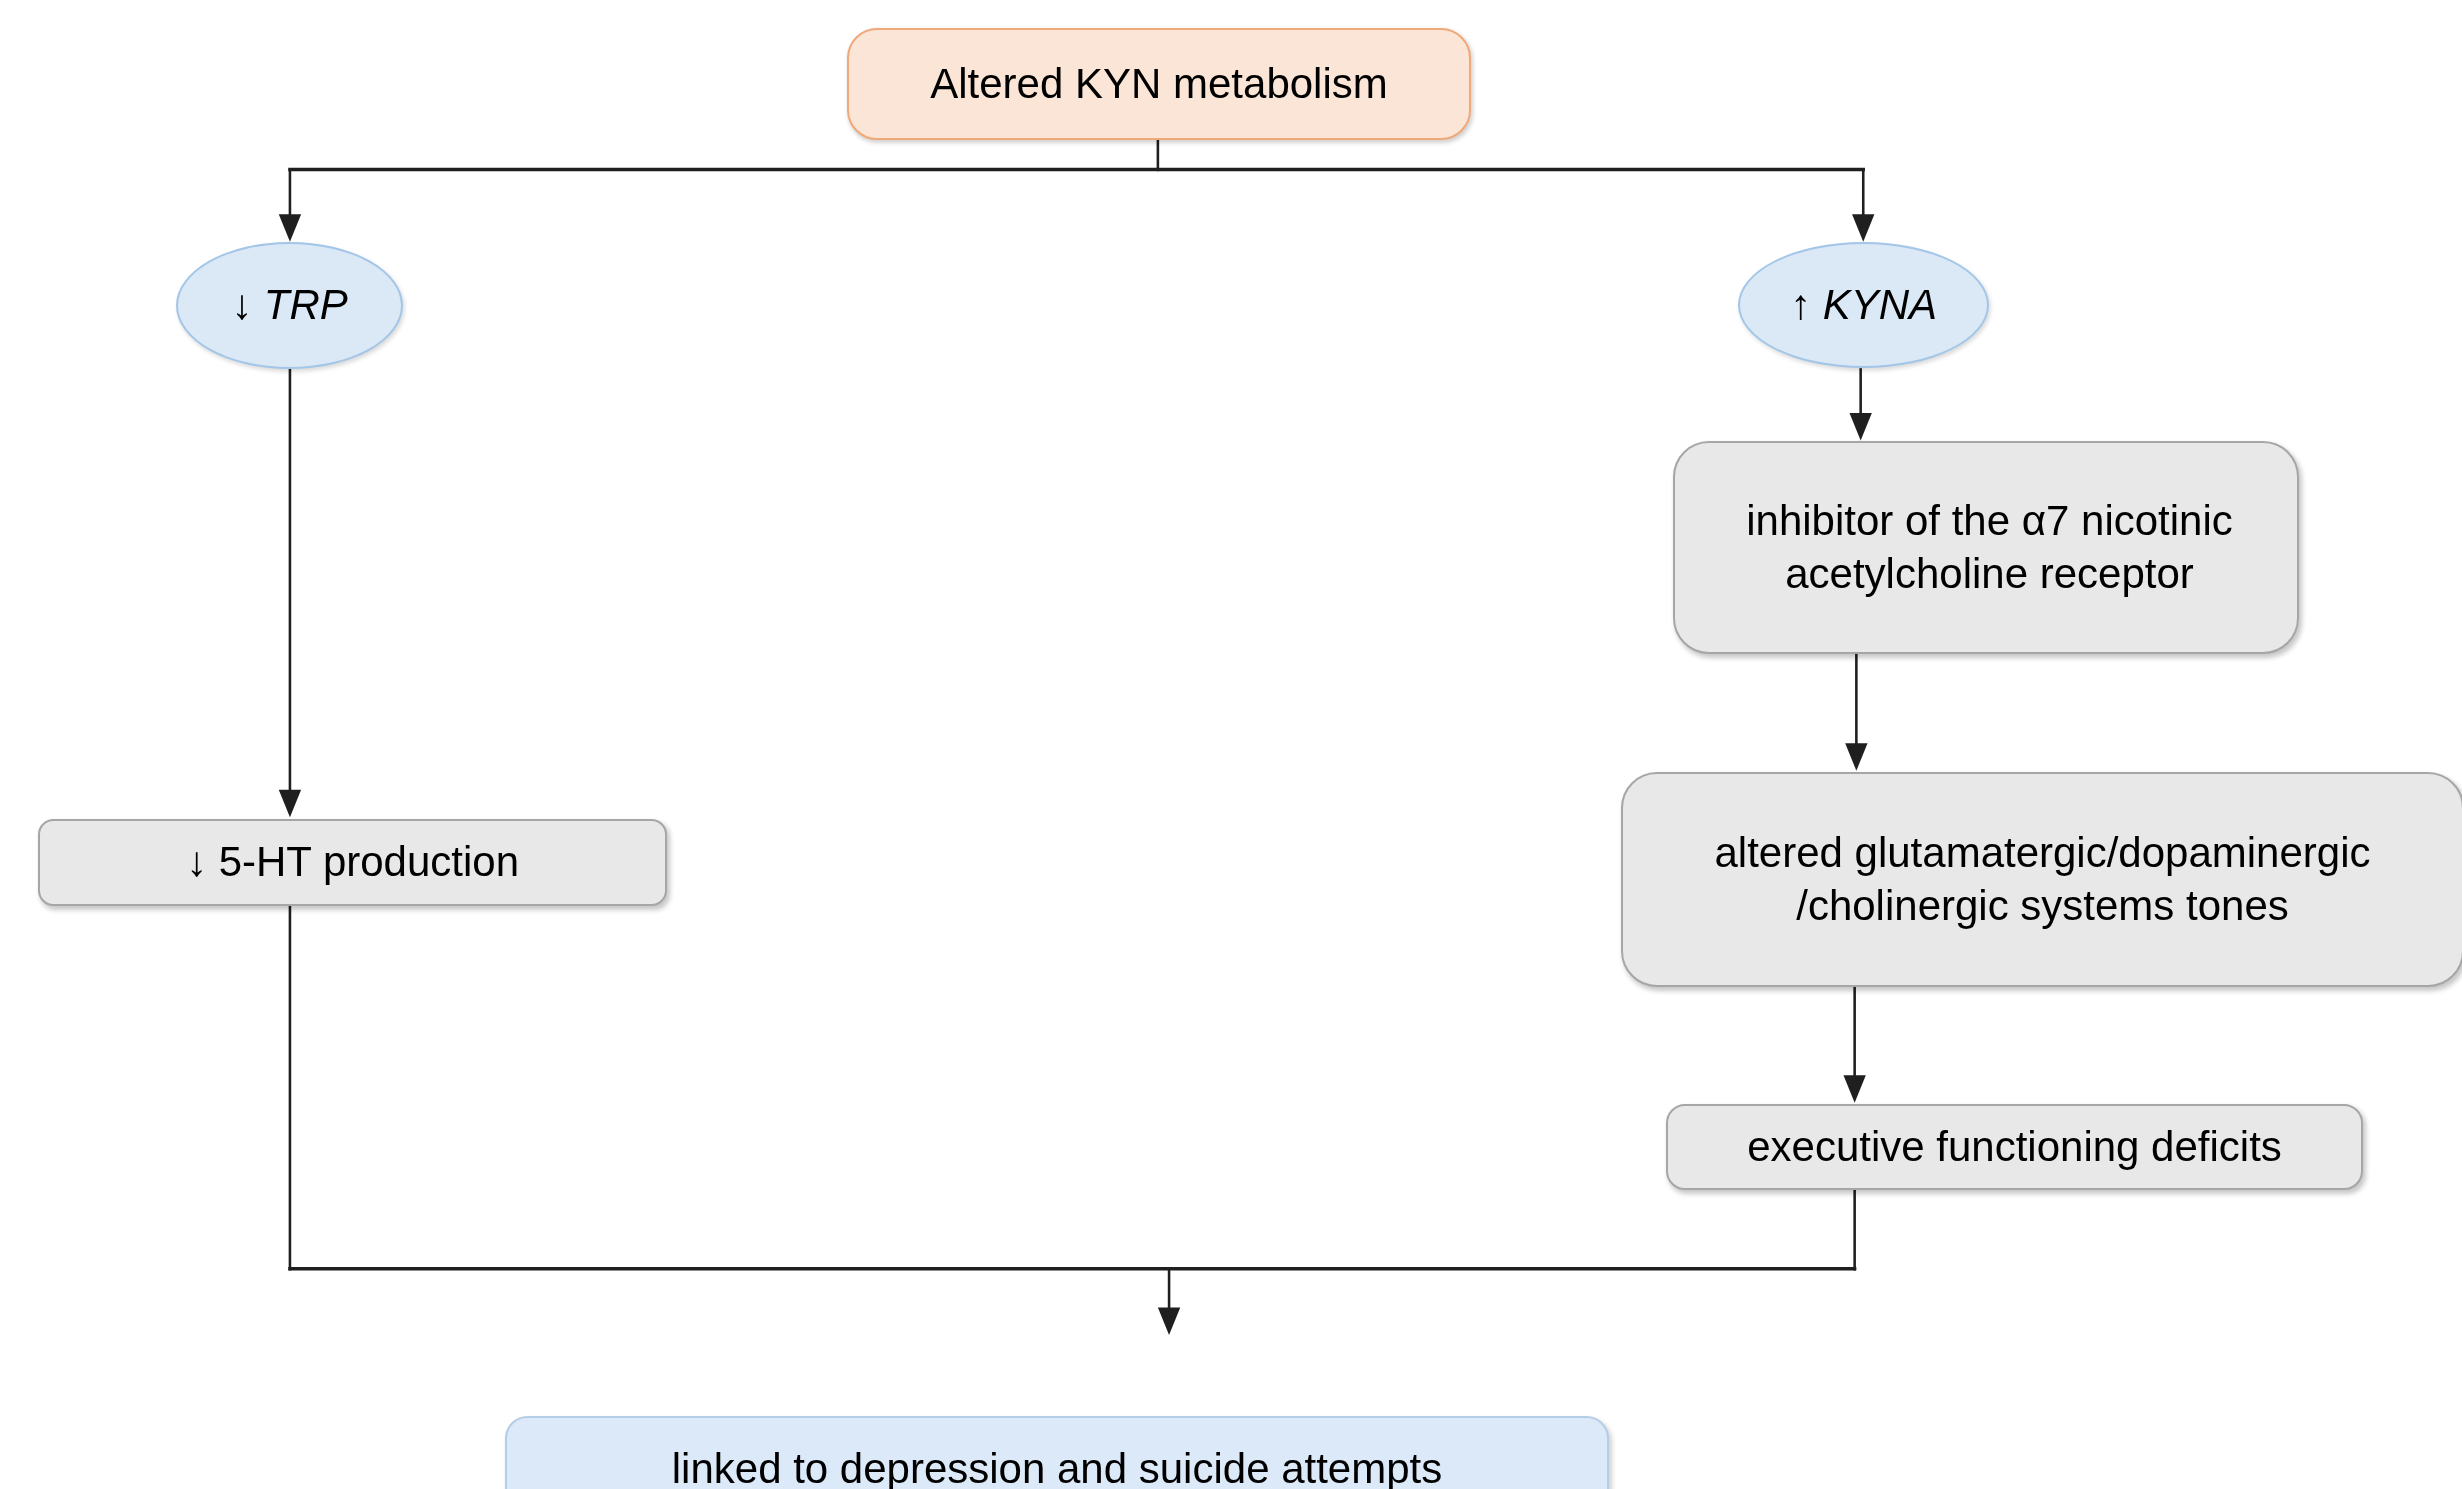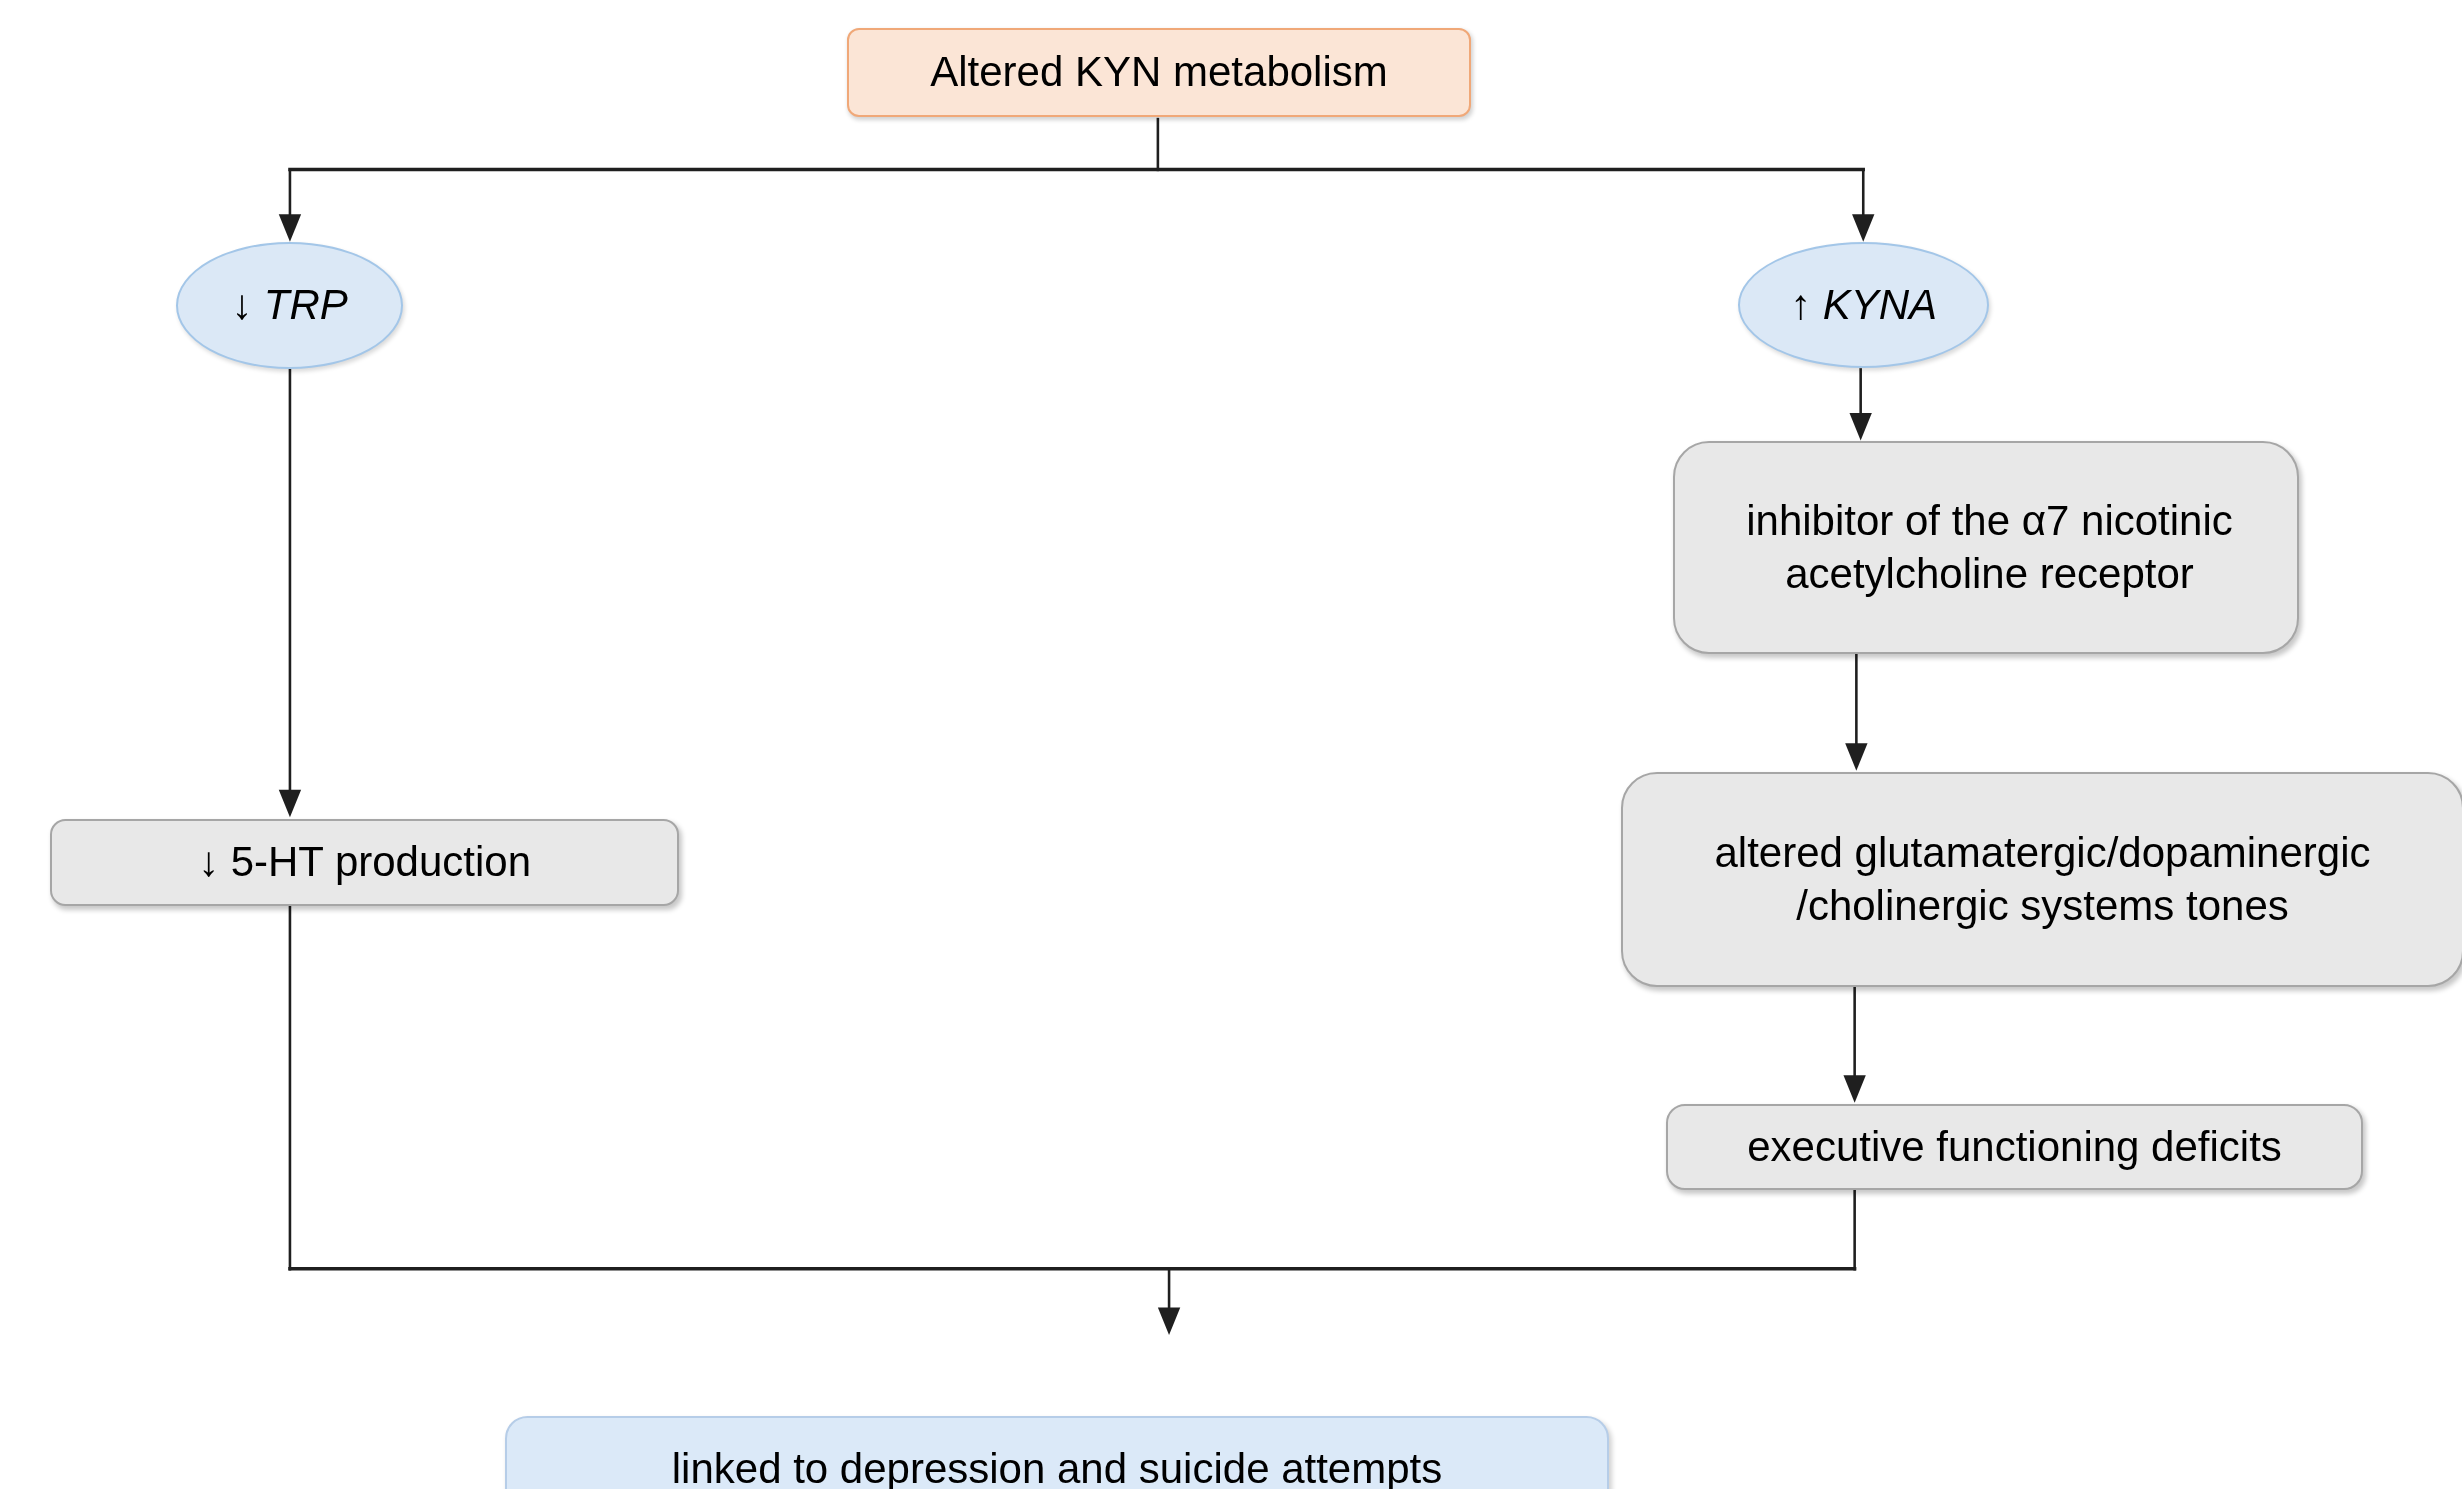--- a/index.html
+++ b/index.html
@@ -40,44 +40,44 @@
     display: flex;
     align-items: center;
     justify-content: center;
     text-align: center;
     white-space: pre;
     font-size: 42px;
     line-height: 1.26;
     color: #000000;
   }
   .box-root {
-    left: 847px; top: 28px; width: 624px; height: 89px;
+    left: 847px; top: 28px; width: 624px; height: 112px;
     background: var(--root-fill, #fbe5d6);
     border: 2.6px solid var(--root-border, #f0a878);
-    border-radius: 12px;
+    border-radius: 30px;
     box-shadow: 1.7px 2.6px 4.3px rgba(0,0,0,0.18);
   }
   .ellipse {
     background: var(--ellipse-fill, #dbe8f6);
     border: 2.6px solid var(--ellipse-border, #a3c6e8);
     border-radius: 50%;
     box-shadow: 1.7px 2.6px 4.3px rgba(0,0,0,0.15);
     font-style: italic;
   }
   .ellipse-trp  { left: 176px;  top: 242px; width: 227px; height: 127px; }
   .ellipse-kyna { left: 1738px; top: 242px; width: 251px; height: 126px; }
   .gray-box {
     background: var(--gray-fill, #e8e8e8);
     border: 2.6px solid var(--gray-border, #a6a6a6);
     box-shadow: 2.6px 3.4px 5.2px rgba(0,0,0,0.22);
   }
   .box-inhibitor  { left: 1673px; top: 441px;  width: 626px; height: 213px; border-radius: 36px; padding-left: 7px; }
   .box-systems    { left: 1593px; top: 772px;  width: 843px; height: 215px; border-radius: 36px; margin-left: 28px; }
   .box-executive  { left: 1666px; top: 1104px; width: 697px; height: 86px; border-radius: 19px; }
-  .box-serotonin  { left: 38px;   top: 819px;  width: 629px; height: 87px; border-radius: 15.5px; margin-left: 12px; }
+  .box-serotonin  { left: 38px;   top: 819px;  width: 629px; height: 87px; border-radius: 15.5px; }
   .box-outcome {
     left: 505px; top: 1416px; width: 1104px; height: 106px;
     background: var(--outcome-fill, #dbe9f8);
     border: 2.6px solid var(--outcome-border, #b6cde8);
     border-radius: 22.4px;
     box-shadow: 2.6px 3.4px 5.2px rgba(0,0,0,0.18);
   }
 </style>
 </head>
 <body>

